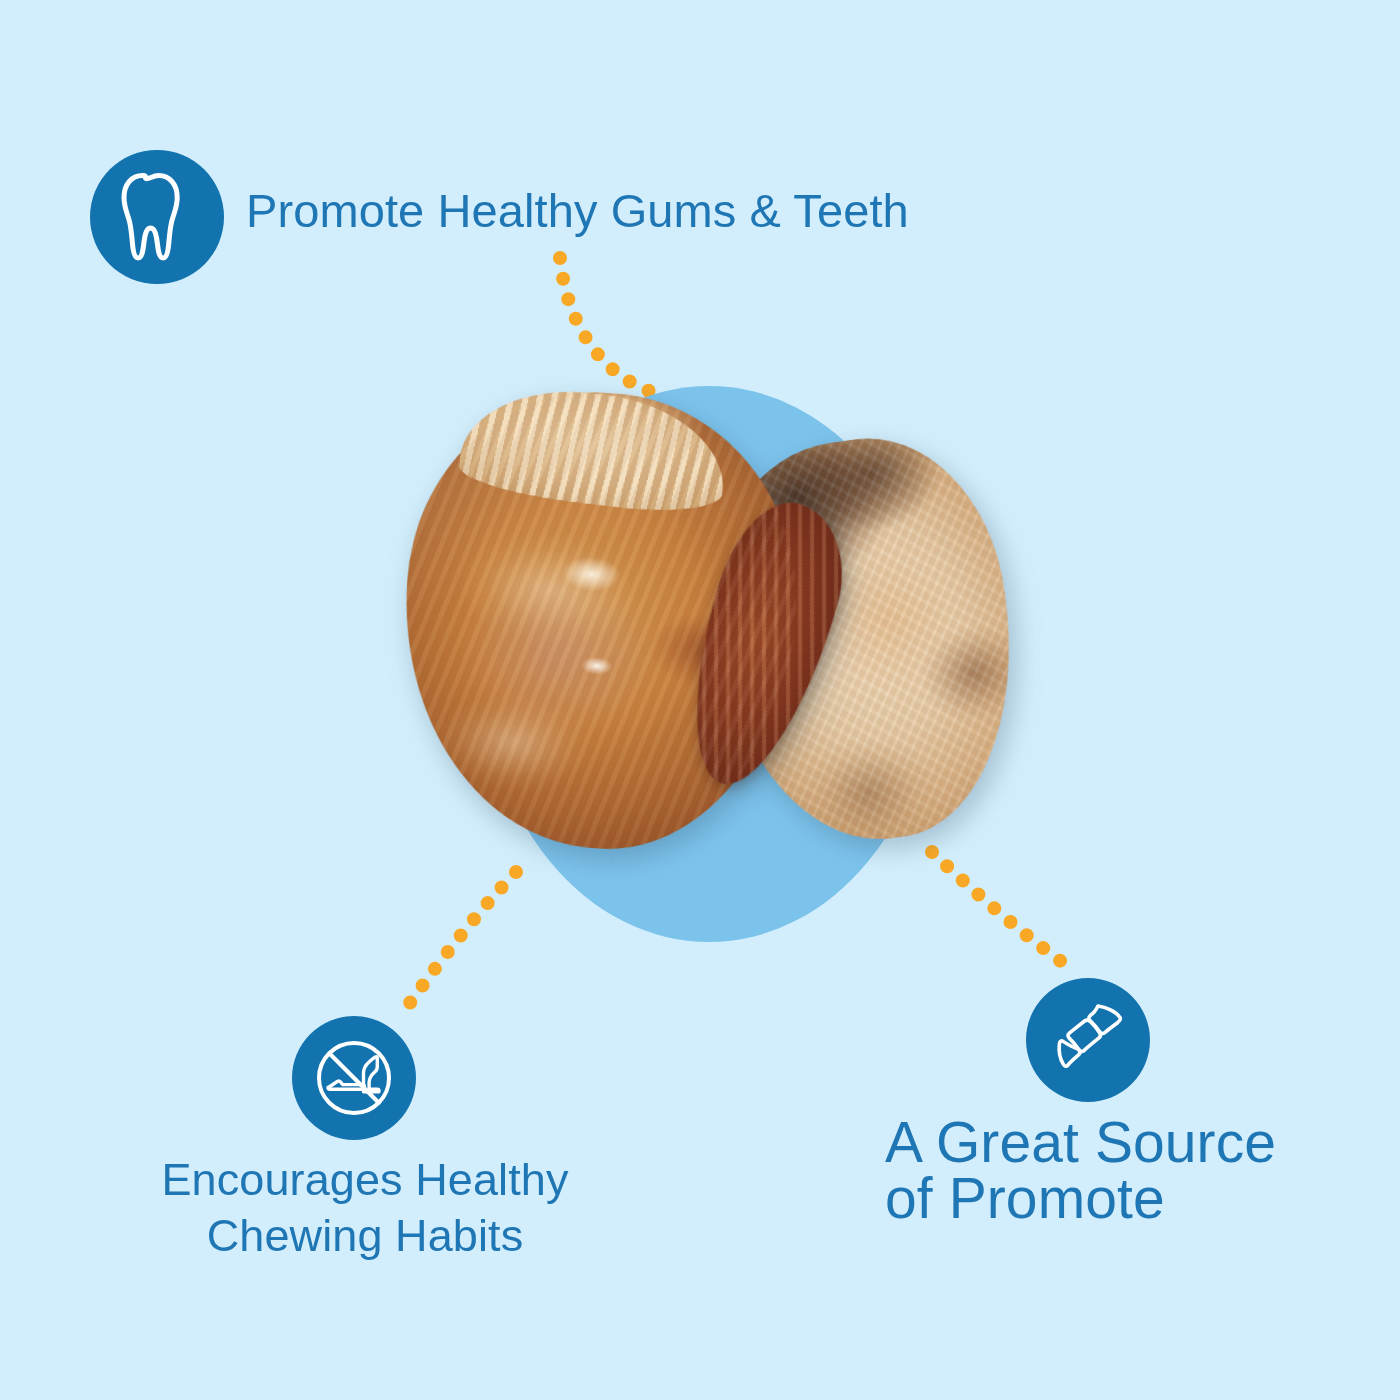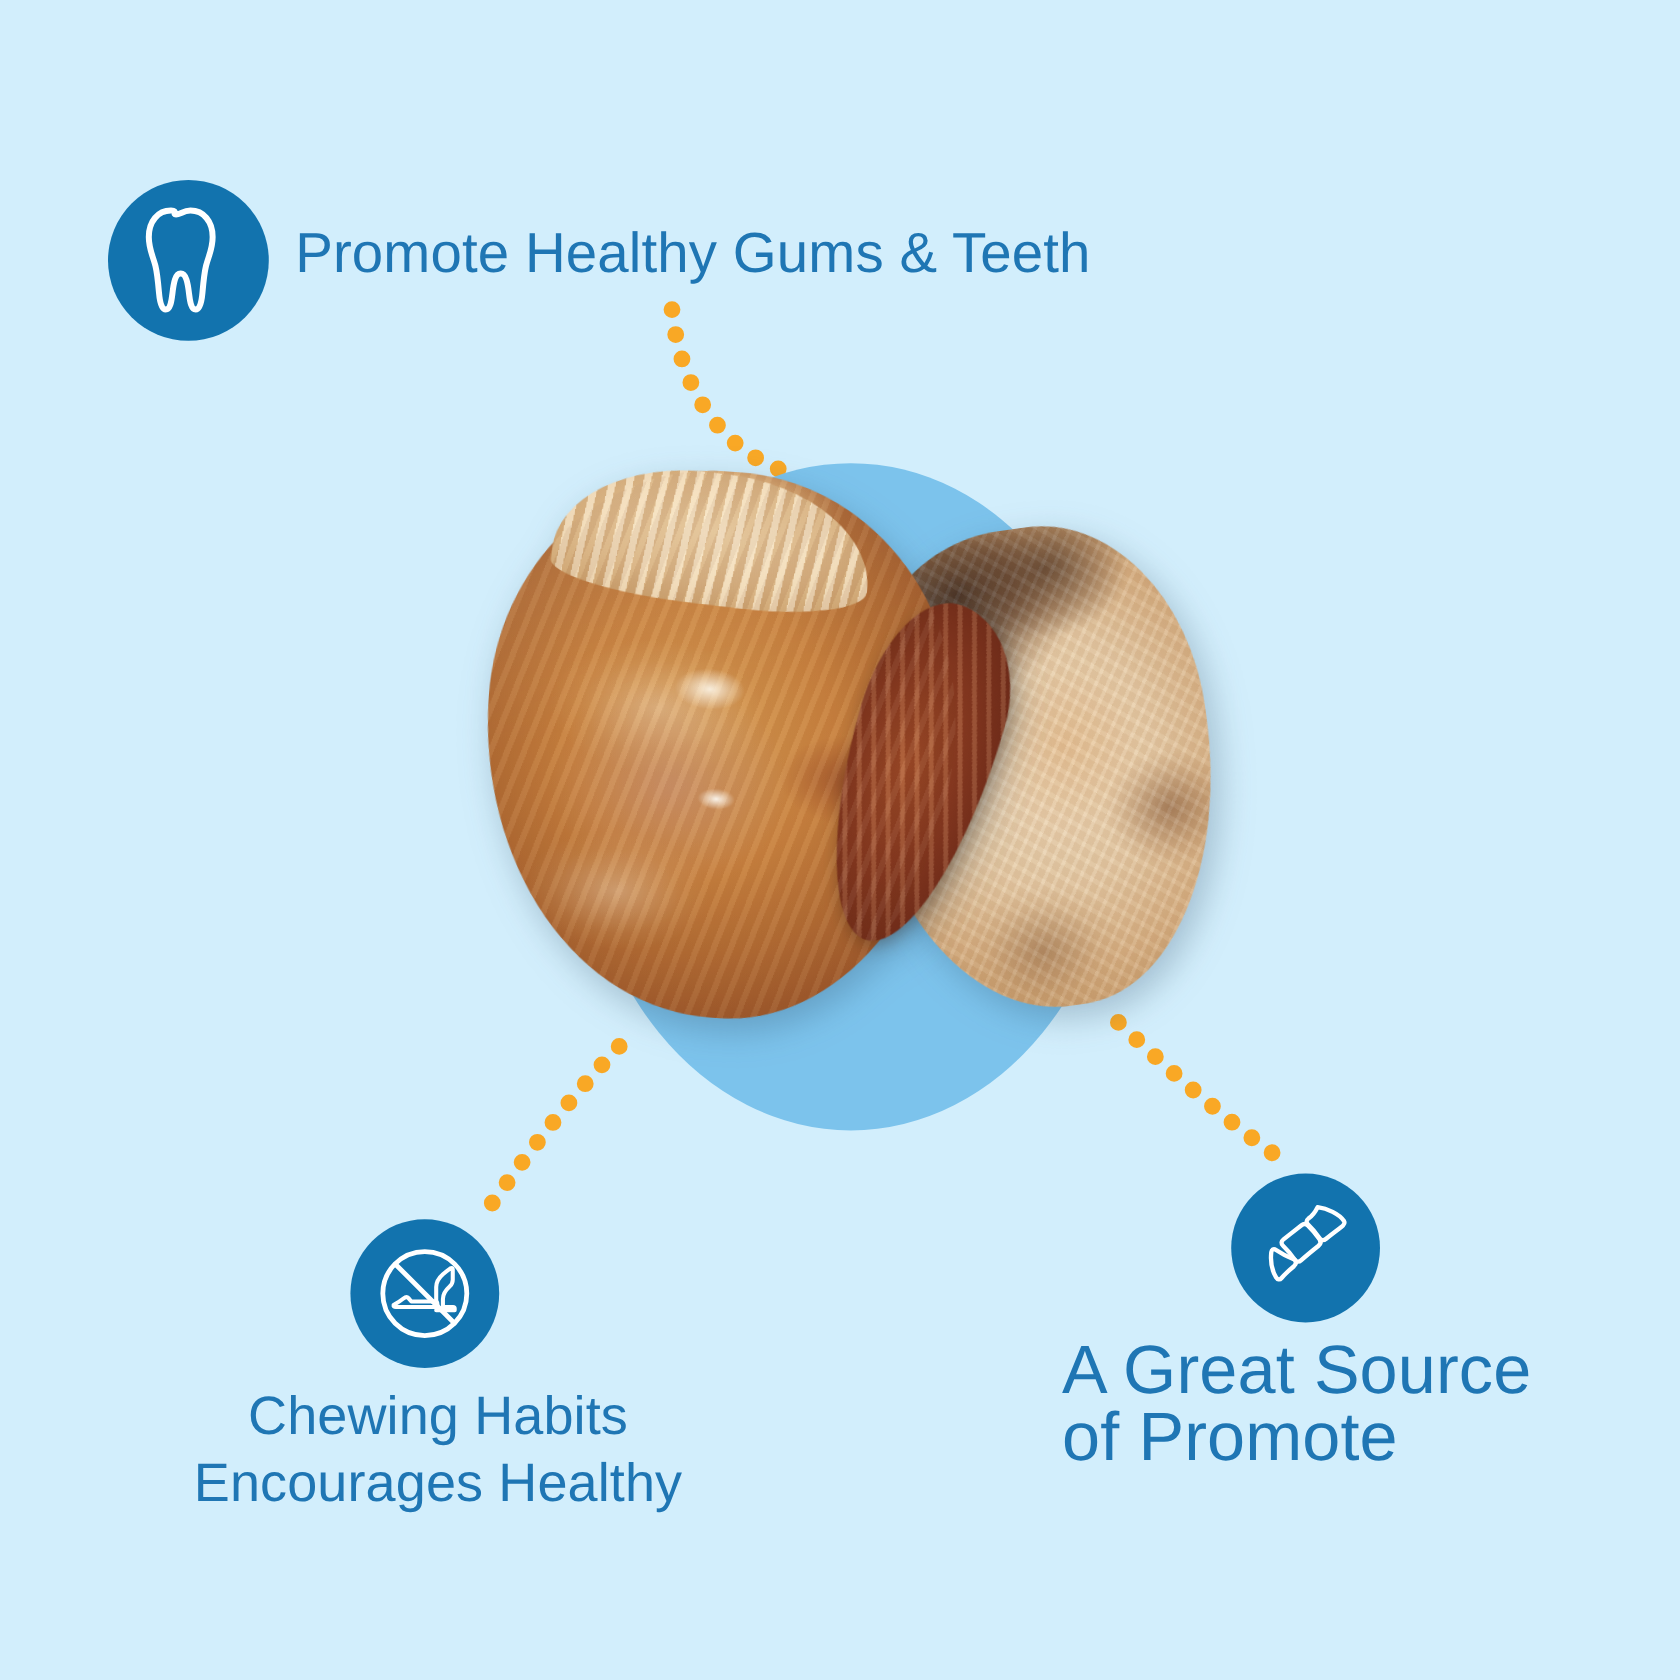--- a/index.html
+++ b/index.html
@@ -251,22 +251,22 @@
       <svg width="86" height="86" viewBox="0 0 86 86" fill="none" xmlns="http://www.w3.org/2000/svg">
         <circle cx="43" cy="43" r="35" stroke="#ffffff" stroke-width="4"></circle>
         <path d="M17 52.5c2.5-1.5 5.5-3.2 8.2-5.4 1.7-1.4 3.1-1.6 4.2-0.3l2.4 2.8h19.5c1.4 0 2.2 0.8 2.2 2v2.6H18.8c-1.3 0-2-0.6-1.8-1.7Z" stroke="#ffffff" stroke-width="3.4" stroke-linejoin="round" stroke-linecap="round"></path>
         <path d="M52.5 54.2V37.5c0-4.2 2.2-7.6 5.6-10.6 2.6-2.3 5-4 6.4-5 0.9-0.6 1.8-0.1 1.8 1v8.6c0 2.4-0.8 4-2.6 5.6-3 2.7-5.6 6.2-5.6 10.4v6.7" stroke="#ffffff" stroke-width="3.4" stroke-linejoin="round" stroke-linecap="round"></path>
         <path d="M58.1 54.2h8.4c0.9 0 1.4 0.5 1.4 1.3v1.3H52.5" stroke="#ffffff" stroke-width="3.4" stroke-linejoin="round" stroke-linecap="round"></path>
         <path d="M18.5 18.5 67.5 67.5" stroke="#ffffff" stroke-width="4" stroke-linecap="round"></path>
       </svg>
     </span>
   </div>
   <div class="label label-chewing">
+    <span class="line">Encourages Healthy</span>
     <span class="line">Chewing Habits</span>
-    <span class="line">Encourages Healthy</span>
   </div>
 
   <div class="badge badge-protein">
     <span>
       <svg width="84" height="84" viewBox="0 0 84 84" fill="none" xmlns="http://www.w3.org/2000/svg">
         <path d="M52 8c8 1 18 5.5 22 11.5 1.3 2-0.4 3.6-2.5 5.2-4 3-8.6 6.4-12.4 9.6-2 1.7-4 1.6-5.4-0.4-2.6-3.8-6-8-9.6-11.4-1.8-1.7-1.6-3.6 0.4-5.2C48 15 50 12 52 8Z" stroke="#ffffff" stroke-width="3.6" stroke-linejoin="round"></path>
         <path d="M44 23.3c3.6 3.4 7 7.6 9.6 11.4 1.4 2 1.2 3.8-0.8 5.4-4.6 3.7-10 8-14.6 12.2-1.9 1.7-3.8 1.4-5.2-0.6-2.7-3.9-6.3-8.2-9.8-11.6-1.8-1.8-1.6-3.7 0.4-5.3 4.8-3.8 10.4-8.2 15-11.8 1.8-1.4 3.6-1.2 5.4 0.3Z" stroke="#ffffff" stroke-width="3.6" stroke-linejoin="round"></path>
         <path d="M33 51.7c1.4 2 1.2 3.8-0.7 5.5-3.8 3.2-7.6 6.6-10.3 9.8-1.6 1.9-3.4 1.4-4.6-0.6C14 61 12.6 53 13.4 45.6c0.3-2.6 2-3.4 4-2 3.6 2.5 9 5.5 15.6 8.1Z" stroke="#ffffff" stroke-width="3.6" stroke-linejoin="round"></path>
       </svg>
     </span>

